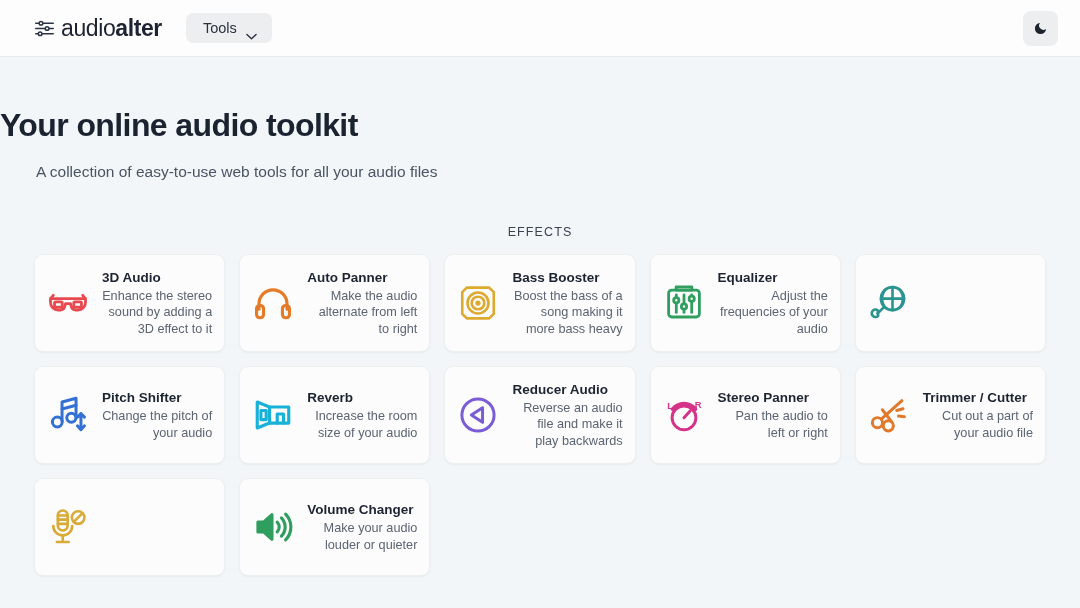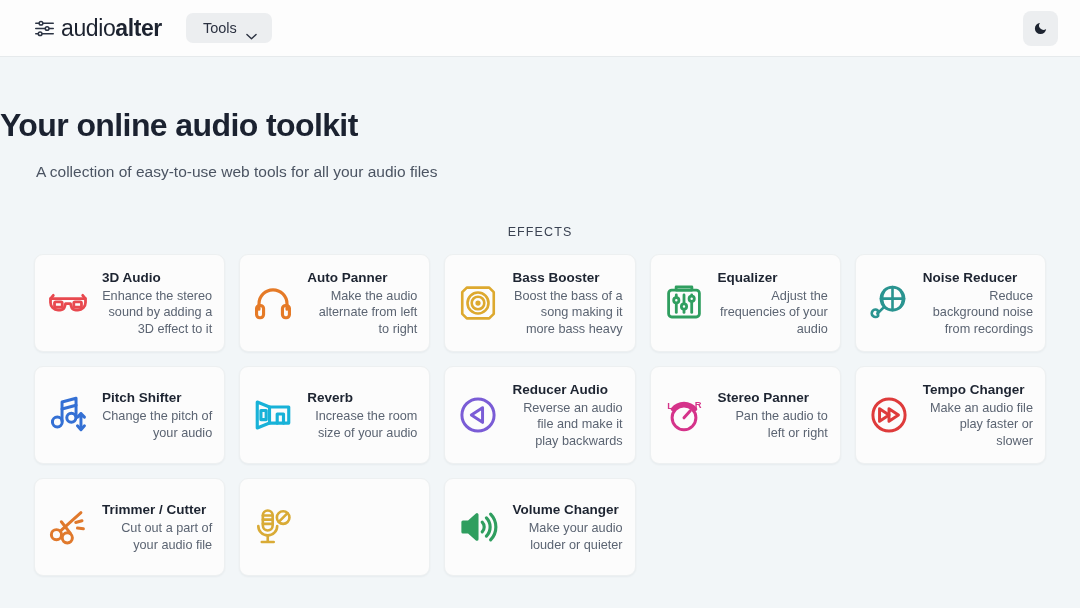--- a/index.html
+++ b/index.html
@@ -248,24 +248,20 @@
     <div class="card">
       <div class="card-icon">
         <svg viewBox="0 0 24 24" fill="none" stroke="#2a9490" stroke-width="1.5" stroke-linecap="round" stroke-linejoin="round">
       <circle cx="14" cy="9.5" r="6.6"></circle>
       <path d="M7.4 9.5h13.2M14 2.9v13.2"></path>
       <path d="M9.6 4.6a9 9 0 0 0 0 9.8M18.4 4.6a9 9 0 0 1 0 9.8"></path>
       <path d="M9.3 14.2 5.4 18"></path>
       <path d="M5.6 16.3a2.1 2.1 0 1 0 .2 3l-.2-3z"></path>
     </svg>
       </div>
-      <div class="card-text">
-        <div class="card-title">Noise Reducer</div>
-        <div class="card-desc">Reduce background noise from recordings</div>
-      </div>
     </div>
     <div class="card">
       <div class="card-icon">
         <svg viewBox="0 0 24 24" fill="none" stroke="#3470d4" stroke-width="1.7" stroke-linecap="round" stroke-linejoin="round">
       <path d="M8.6 15.4V4.6l8-2.2v10.2"></path>
       <path d="M8.6 8.6l8-2.2"></path>
       <circle cx="5.9" cy="16" r="2.8"></circle>
       <circle cx="13.9" cy="13.6" r="2.6"></circle>
       <path d="M19.4 11.2v7.6M17.4 13.2l2-2 2 2"></path>
       <path d="M14.6 19.6v-7.2" stroke="none"></path>
@@ -313,33 +309,20 @@
       <text x="18.2" y="8.2" font-size="5.4" fill="#d5338a" stroke="none" font-family="Liberation Sans, sans-serif" font-weight="700">R</text>
     </svg>
       </div>
       <div class="card-text">
         <div class="card-title">Stereo Panner</div>
         <div class="card-desc">Pan the audio to left or right</div>
       </div>
     </div>
     <div class="card">
       <div class="card-icon">
-        <svg viewBox="0 0 24 24" fill="none" stroke="#de3b3b" stroke-width="1.7" stroke-linecap="round" stroke-linejoin="round">
-      <circle cx="12" cy="12" r="9.2"></circle>
-      <path d="M6.6 8.4 12 12l-5.4 3.6z"></path>
-      <path d="M12 8.4 17.4 12 12 15.6z"></path>
-    </svg>
-      </div>
-      <div class="card-text">
-        <div class="card-title">Tempo Changer</div>
-        <div class="card-desc">Make an audio file play faster or slower</div>
-      </div>
-    </div>
-    <div class="card">
-      <div class="card-icon">
         <svg viewBox="0 0 24 24" fill="none" stroke="#e0792c" stroke-width="1.7" stroke-linecap="round" stroke-linejoin="round">
       <circle cx="5.4" cy="16.4" r="2.9"></circle>
       <circle cx="11.6" cy="18.2" r="2.9"></circle>
       <path d="M7.6 14.4 19.4 3.8"></path>
       <path d="M13.4 15.6 8.2 9"></path>
       <path d="M16.4 9.4l3.6-1M17.4 12.6l3.4.4"></path>
     </svg>
       </div>
       <div class="card-text">
         <div class="card-title">Trimmer / Cutter</div>

